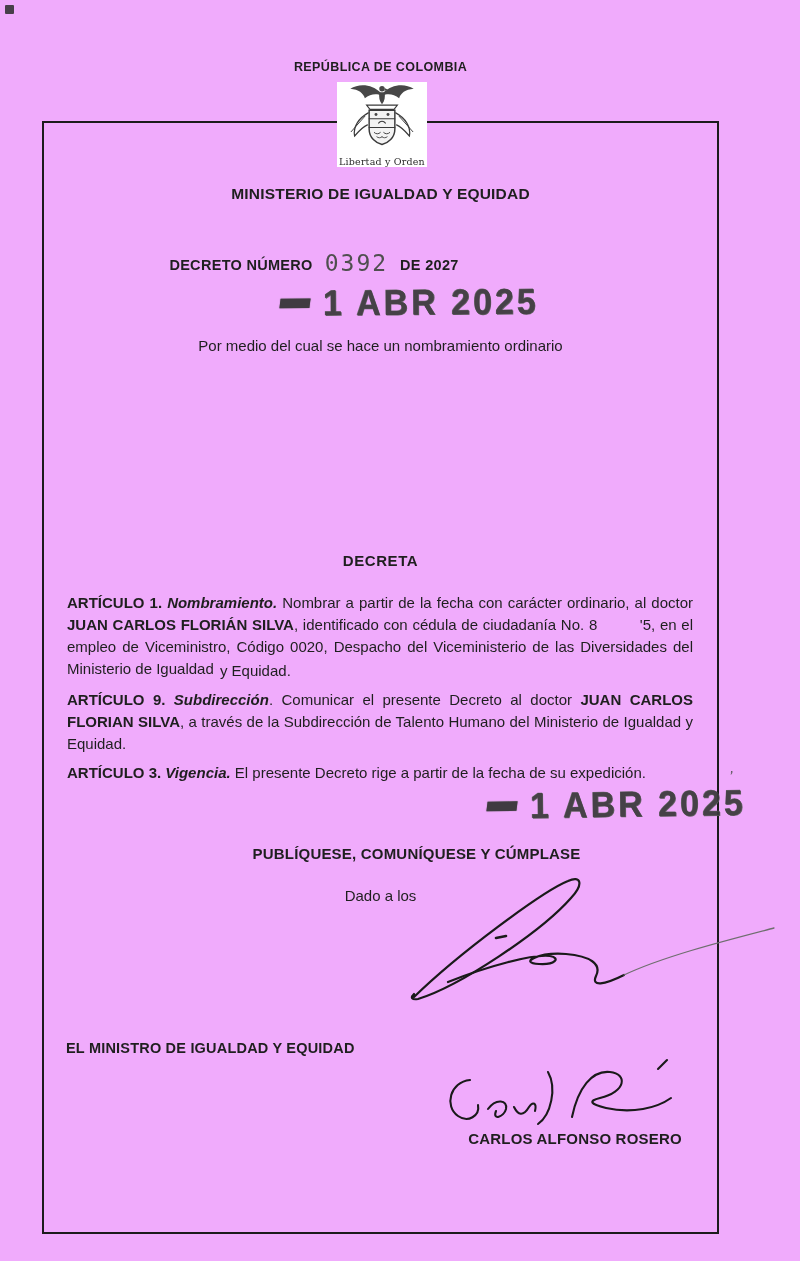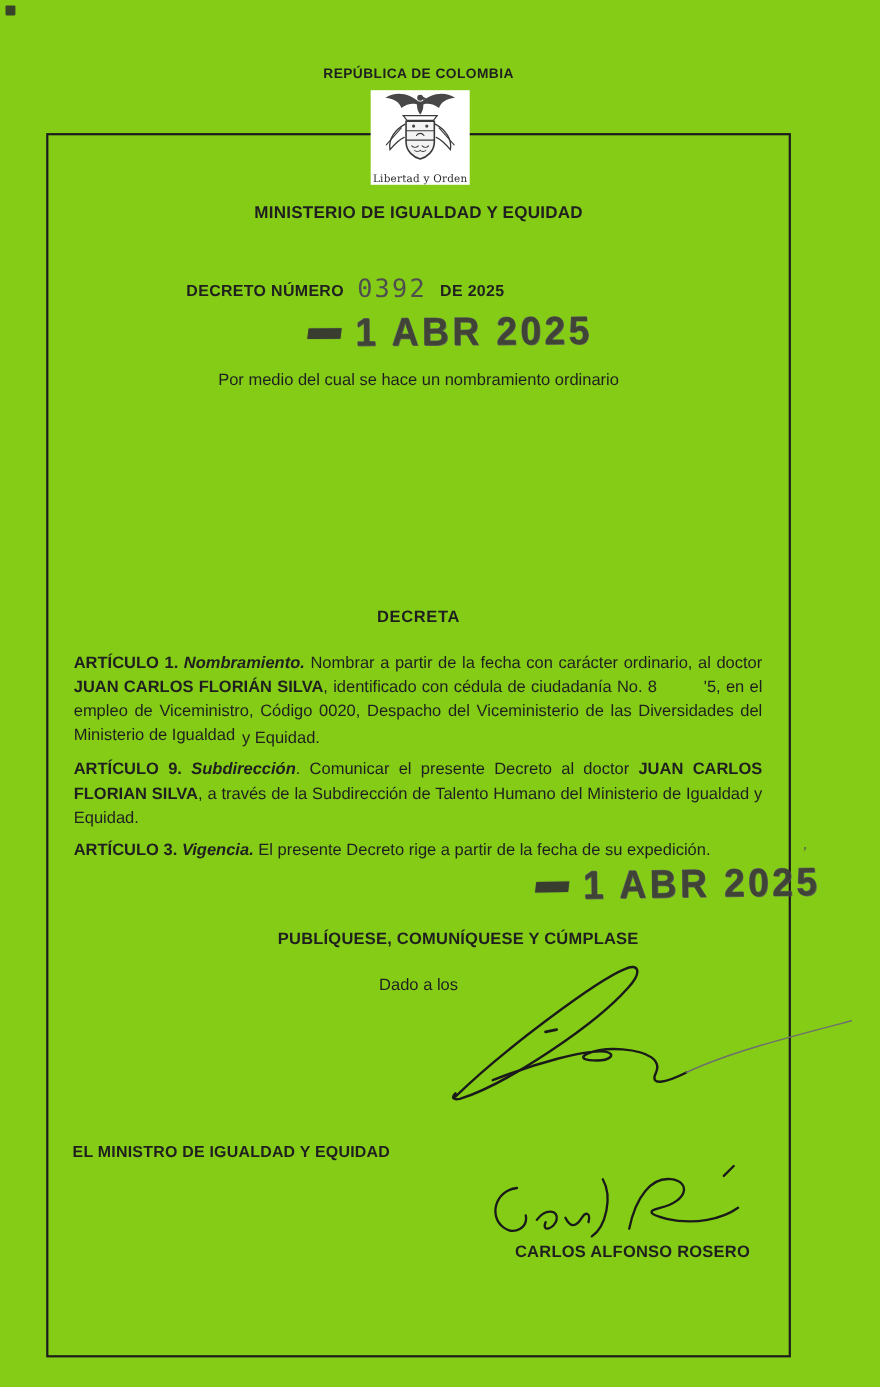--- a/index.html
+++ b/index.html
@@ -1,19 +1,19 @@
 <!DOCTYPE html>
 <html><head>
 <meta charset="utf-8">
 <style>
   html,body{margin:0;padding:0;background:#ffffff;}
   .page{
     position:relative;
     width:800px;height:1261px;
-    background:#84cc16;
+    background:#f0abfc;
     font-family:"Liberation Sans","DejaVu Sans",sans-serif;
     color:#1f1f1f;
     overflow:hidden;
   }
   .abs{position:absolute;}
   .centered{left:42px;width:677px;text-align:center;}
   .speck{left:5px;top:5px;width:9px;height:9px;background:#2a2a2a;border-radius:1px;opacity:.85;}
   .doc-border{
     left:42px;top:121px;width:673px;height:1109px;
     border:2px solid #1c1c1c;
@@ -109,21 +109,21 @@
       </g>
     </svg>
     <div class="motto">Libertad y Orden</div>
   </div>
 
   <div class="abs centered ministry">MINISTERIO DE IGUALDAD Y EQUIDAD</div>
 
   <div class="abs decree-line">
     <span class="decree-label">DECRETO NÚMERO</span>
     <span class="decree-number">0392</span>
-    <span class="decree-year">DE 2025</span>
+    <span class="decree-year">DE 2027</span>
   </div>
 
   <div class="abs stamp stamp-top">
     <span class="stamp-dash"></span>
     <span>1 ABR 2025</span>
   </div>
 
   <div class="abs centered subject">Por medio del cual se hace un nombramiento ordinario</div>
 
 

